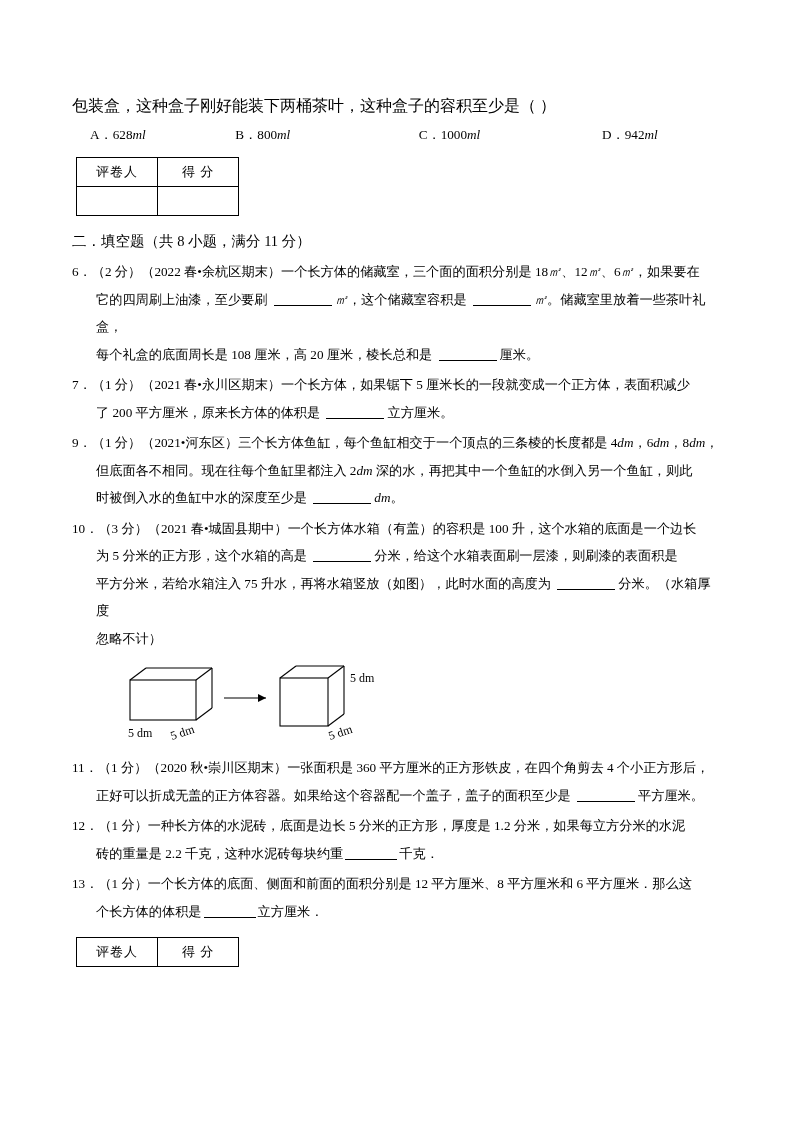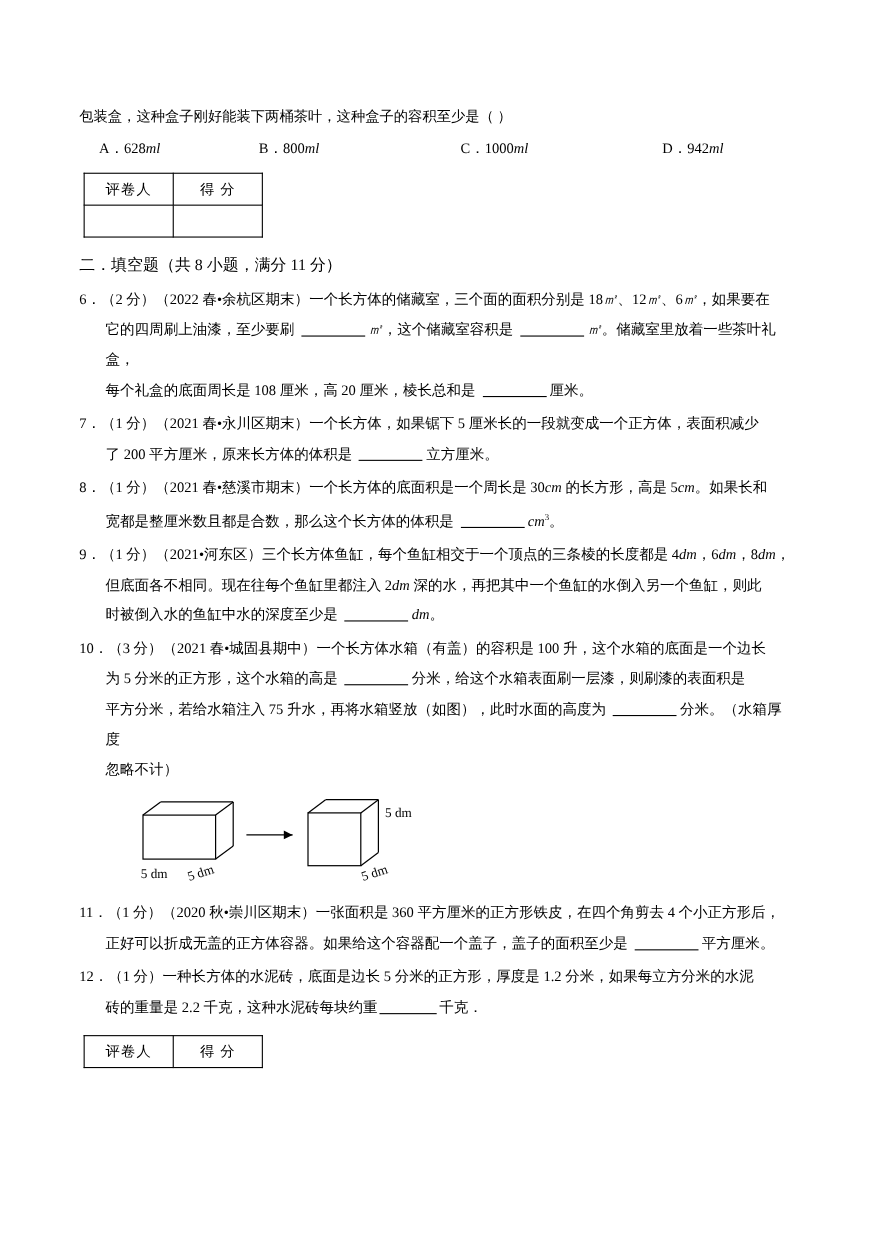--- a/index.html
+++ b/index.html
@@ -16,21 +16,21 @@
     padding: 0;
     box-sizing: border-box;
   }
   .content {
     position: absolute;
     left: 72px;
     top: 92px;
     width: 650px;
   }
   .line {
-    font-size: 13px;
+    font-size: 16px;
     line-height: 27px;
     white-space: nowrap;
   }
   .opts {
     display: flex;
     font-size: 13.2px;
     line-height: 27px;
     margin-top: 2px;
     padding-left: 18px;
     justify-content: space-between;
@@ -136,28 +136,20 @@
 
     <div class="q">
       <span class="body">
         <span>7</span>．<span>（1 分）</span><span>（2021 春•永川区期末）</span>一个长方体，如果锯下 5 厘米长的一段就变成一个正方体，表面积减少
       </span>
       <span class="cont">
         了 200 平方厘米，原来长方体的体积是 <span class="blank"></span>立方厘米。
       </span>
     </div>
 
-    <div class="q">
-      <span class="body">
-        <span>8</span>．<span>（1 分）</span><span>（2021 春•慈溪市期末）</span>一个长方体的底面积是一个周长是 30<em class="it">cm</em> 的长方形，高是 5<em class="it">cm</em>。如果长和
-      </span>
-      <span class="cont">
-        宽都是整厘米数且都是合数，那么这个长方体的体积是 <span class="blank"></span><em class="it">cm</em><sup>3</sup>。
-      </span>
-    </div>
 
     <div class="q">
       <span class="body">
         <span>9</span>．<span>（1 分）</span><span>（2021•河东区）</span>三个长方体鱼缸，每个鱼缸相交于一个顶点的三条棱的长度都是 4<em class="it">dm</em>，6<em class="it">dm</em>，8<em class="it">dm</em>，
       </span>
       <span class="cont">
         但底面各不相同。现在往每个鱼缸里都注入 2<em class="it">dm</em> 深的水，再把其中一个鱼缸的水倒入另一个鱼缸，则此
       </span>
       <span class="cont">
         时被倒入水的鱼缸中水的深度至少是 <span class="blank"></span><em class="it">dm</em>。
@@ -223,20 +215,28 @@
 
     <div class="q">
       <span class="body">
         <span>12</span>．<span>（1 分）</span>一种长方体的水泥砖，底面是边长 5 分米的正方形，厚度是 1.2 分米，如果每立方分米的水泥
       </span>
       <span class="cont">
         砖的重量是 2.2 千克，这种水泥砖每块约重<span class="blank-sm"></span>千克．
       </span>
     </div>
 
+    <div class="q">
+      <span class="body">
+        <span>13</span>．<span>（1 分）</span>一个长方体的底面、侧面和前面的面积分别是 12 平方厘米、8 平方厘米和 6 平方厘米．那么这
+      </span>
+      <span class="cont">
+        个长方体的体积是<span class="blank-sm"></span>立方厘米．
+      </span>
+    </div>
 
     <table class="grader-table final-table">
       <tbody>
           <tr>
         <td>评卷人</td>
         <td>得    分</td>
       </tr>
     </tbody>
       </table>
 

